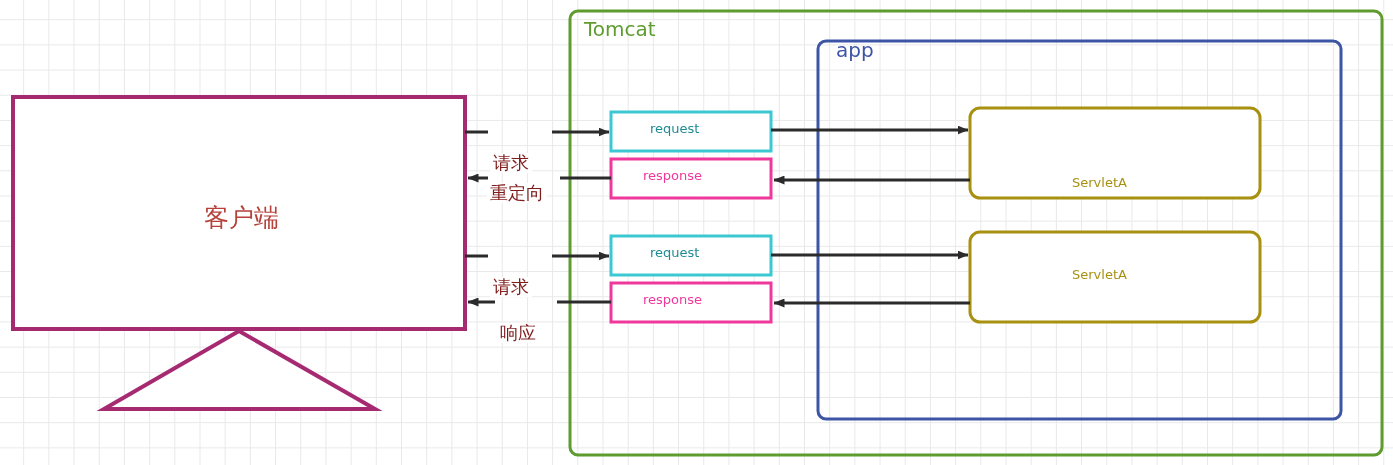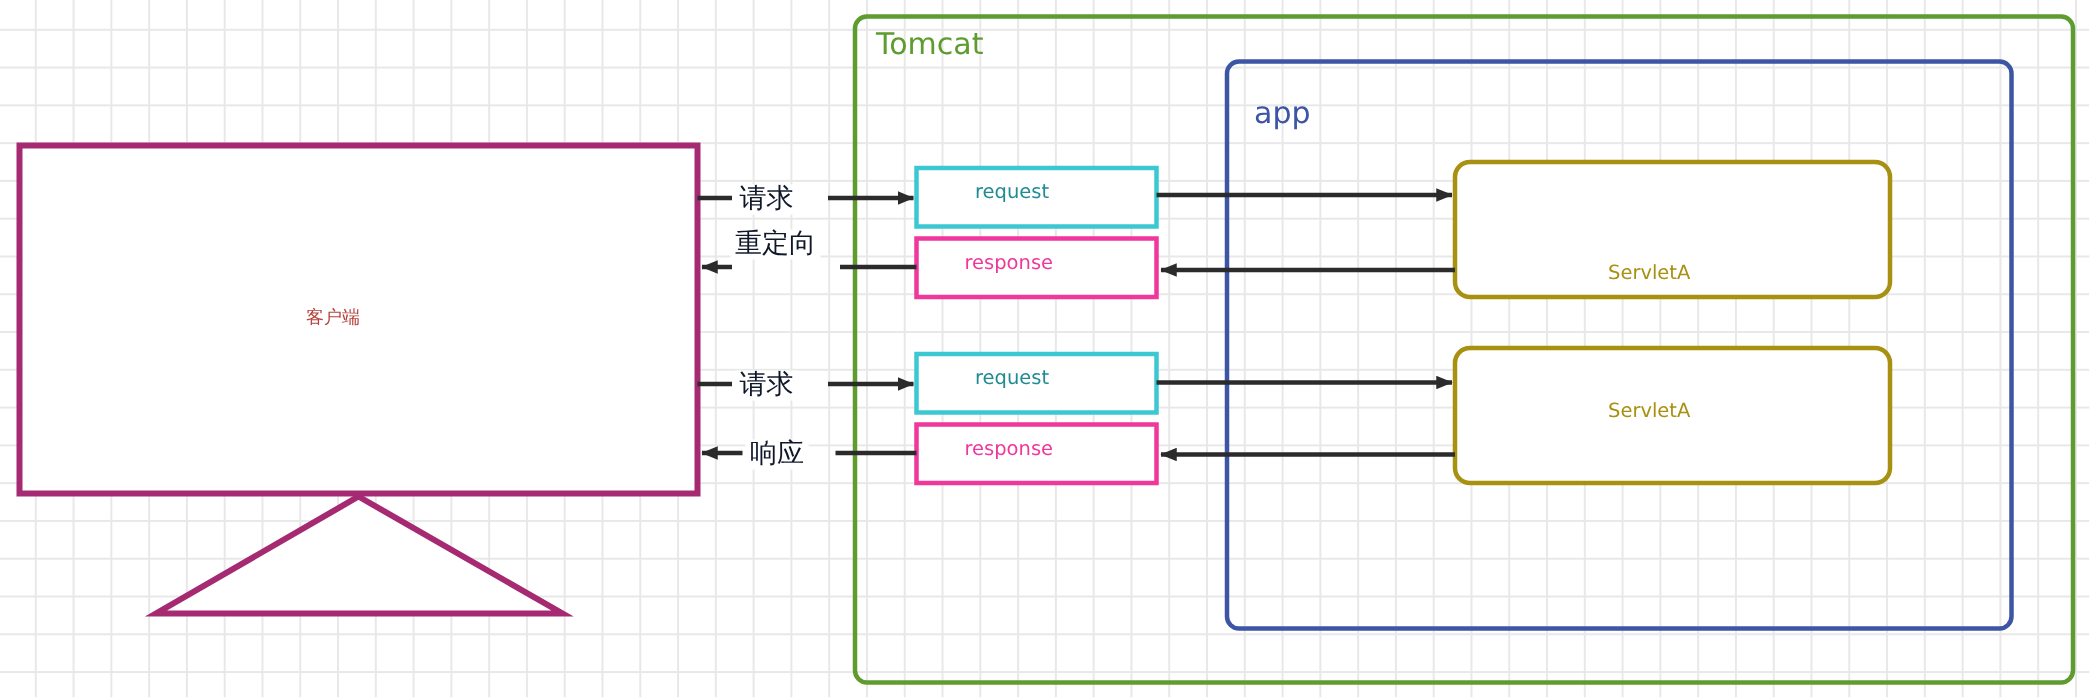--- a/index.html
+++ b/index.html
@@ -27,23 +27,24 @@
     height: 465px;
   }
   .lbl {
     position: absolute;
     white-space: nowrap;
     line-height: 1;
     text-align: center;
   }
   .edge-label {
     font-size: 18px;
-    color: #0f172a;
+    color: #7f1d1d;
     background: #ffffff;
     padding: 1px 3px;
+    margin-top: 30px;
   }
   .container-title {
     font-size: 20px;
   }
   .box-text {
     font-size: 13px;
   }
 </style>
 </head>
 <body>
@@ -100,23 +101,23 @@
 
     <line x1="970" y1="180" x2="774" y2="180" stroke="#2b2b2b" stroke-width="3" marker-end="url(#arrow-left)"></line>
 
     <line x1="771" y1="255" x2="968" y2="255" stroke="#2b2b2b" stroke-width="3" marker-end="url(#arrow-right)"></line>
 
     <line x1="970" y1="303" x2="774" y2="303" stroke="#2b2b2b" stroke-width="3" marker-end="url(#arrow-left)"></line>
   </svg>
 
   <div class="lbl container-title" style="left:584px; top:19px; color:#5e9c2f;">Tomcat</div>
 
-  <div class="lbl container-title" style="left:836px; top:65px; color:#3d55a5;">app</div>
+  <div class="lbl container-title" style="left:836px; top:40px; color:#3d55a5;">app</div>
 
-  <div class="lbl box-text" style="left:204px; top:205px; color:#b5413a; font-size:12px;">客户端</div>
+  <div class="lbl box-text" style="left:204px; top:205px; color:#b5413a; font-size:25px;">客户端</div>
 
   <div class="lbl box-text" style="left:650px; top:122px; color:#1f8b93;">request</div>
 
   <div class="lbl box-text" style="left:643px; top:169px; color:#f0379c;">response</div>
 
   <div class="lbl box-text" style="left:650px; top:246px; color:#1f8b93;">request</div>
 
   <div class="lbl box-text" style="left:643px; top:293px; color:#f0379c;">response</div>
 
   <div class="lbl box-text" style="left:1072px; top:144px; color:#a89011;margin-top:32px;">ServletA</div>

